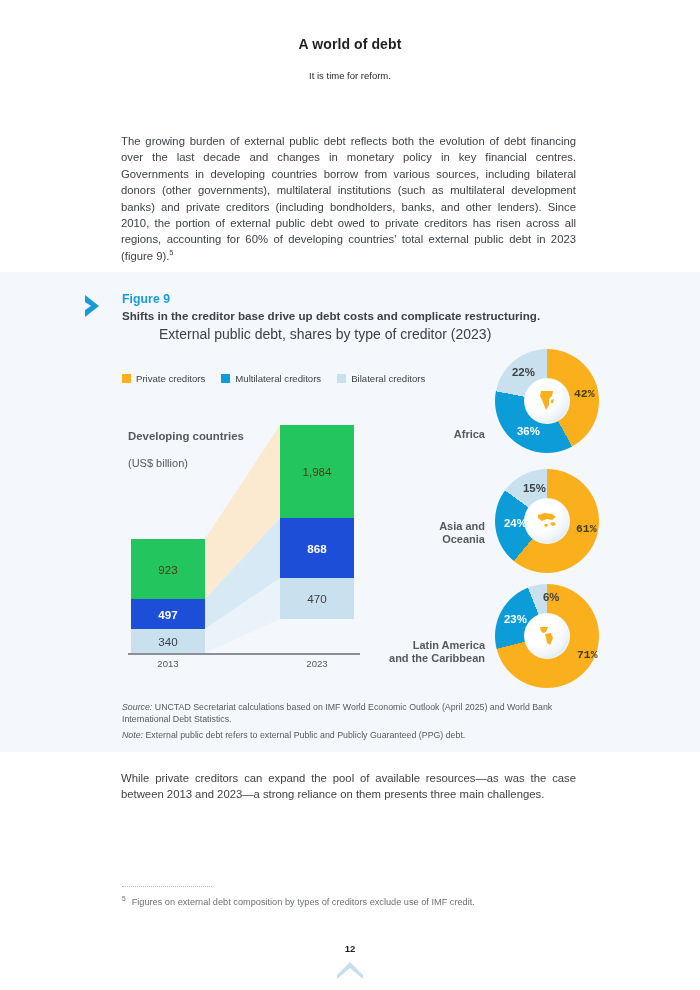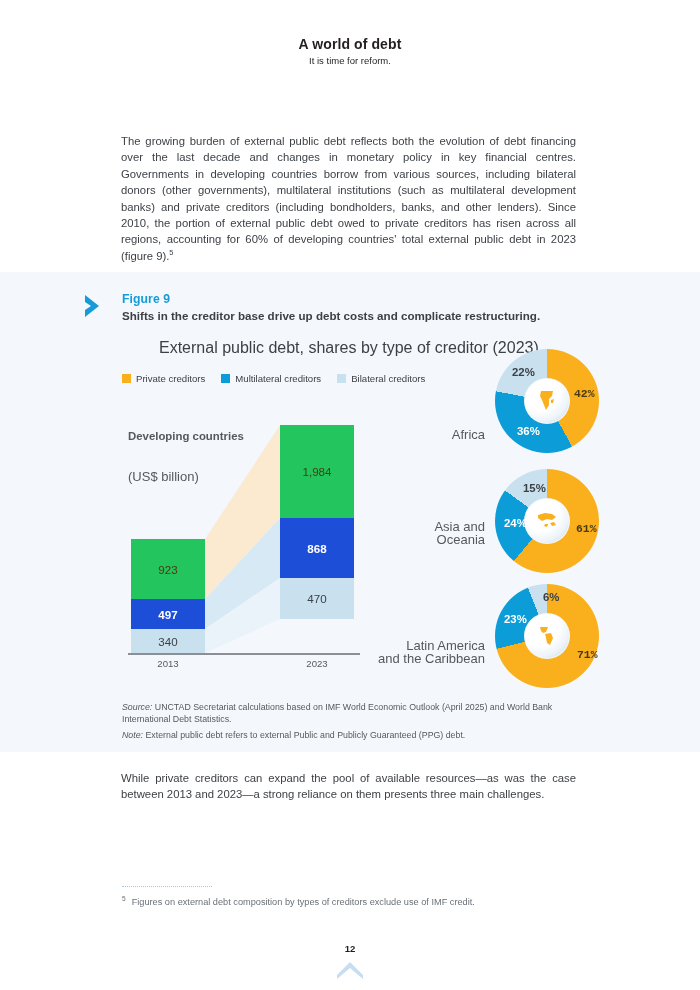--- a/index.html
+++ b/index.html
@@ -5,51 +5,51 @@
   html,body{margin:0;padding:0;}
   body{
     width:700px;height:990px;position:relative;overflow:hidden;
     background:#ffffff;
     font-family:"Liberation Sans","DejaVu Sans",sans-serif;
     color:#3c4043;
   }
   
   .runhead{position:absolute;left:0;top:36px;width:700px;text-align:center;}
   .runhead .t1{font-size:14px;font-weight:bold;color:#231f20;letter-spacing:.1px;}
-  .runhead .t2{font-size:9.5px;color:#231f20;margin-top:3px;}
+  .runhead .t2{font-size:9.5px;color:#231f20;margin-top:18px;}
 
   
   .para{
     position:absolute;left:121px;width:455px;
     font-size:11.3px;line-height:16.4px;color:#3d4146;
     text-align:justify;
   }
   .para sup{font-size:7.4px;vertical-align:super;line-height:0;}
   #para-intro{top:133px;}
   #para-outro{top:770px;}
 
   
   .figband{position:absolute;left:0;top:272px;width:700px;height:480px;background:#f4f8fd;}
 
   .fig-arrow{position:absolute;left:83px;top:293px;width:24px;height:26px;}
   .fig-label{position:absolute;left:122px;top:292px;width:420px;}
   .fig-num{font-size:12.2px;font-weight:bold;color:#169bd7;letter-spacing:.1px;}
   .fig-title{font-size:11.6px;font-weight:bold;color:#3d4146;line-height:15.2px;margin-top:2px;}
-  .fig-sub{font-size:16px;color:#3d4146;margin-top:16px;padding-left:37px;}
+  .fig-sub{font-size:14px;color:#3d4146;margin-top:3px;padding-left:37px;}
 
   
   .legend{position:absolute;left:122px;top:373px;display:flex;align-items:center;gap:16px;}
   .lg{display:flex;align-items:center;gap:5px;}
   .lg .sw{width:9px;height:9px;display:block;}
   .lg .lb{font-size:9.6px;color:#3d4146;}
 
   
   .barchart{position:absolute;left:128px;top:425px;width:232px;height:250px;}
   .bc-title{position:absolute;left:0;top:4px;font-size:11.4px;font-weight:bold;color:#55595e;line-height:14px;}
-  .bc-unit{position:absolute;left:0;top:44px;font-size:13px;color:#55595e;}
+  .bc-unit{position:absolute;left:0;top:32px;font-size:11px;color:#55595e;}
 
   .ribbon{position:absolute;left:0;top:0;width:232px;height:228px;}
   .bar{position:absolute;width:74px;}
   .bar-2013{left:3px;}
   .bar-2023{left:152px;}
   .seg{position:relative;box-sizing:border-box;display:flex;align-items:center;justify-content:center;}
   .seg span{font-size:11.6px;font-weight:normal;}
   .seg.priv{background:#22c55e;}
   .seg.priv span{color:#4a3a14;}
   .seg.mult{background:#1d4ed8;}
@@ -64,21 +64,21 @@
 
   
   .donut-wrap{position:absolute;}
   .donut{position:relative;width:104px;height:104px;border-radius:50%;}
   .donut .hole{position:absolute;left:29px;top:29px;width:46px;height:46px;border-radius:50%;
     background:#f4f8fd;display:flex;align-items:center;justify-content:center;overflow:hidden;}
   .globe{width:44px;height:44px;border-radius:50%;position:relative;
     background:radial-gradient(circle at 34% 30%, #ffffff 0%, #ffffff 44%, #eef4f9 68%, #cfe0ec 88%, #b8d3e5 100%);
     display:flex;align-items:center;justify-content:center;}
   .globe svg{display:block;}
-  .d-reg{position:absolute;font-size:13px;font-weight:normal;color:#55595e;text-align:right;line-height:13px;}
+  .d-reg{position:absolute;font-size:11px;font-weight:bold;color:#55595e;text-align:right;line-height:13px;}
   .d-val{position:absolute;font-size:11.4px;font-weight:bold;}
   .d-val.on-orange{color:#4a3a14;font-family:Liberation Mono, monospace;}
   .d-val.on-blue{color:#ffffff;}
   .d-val.on-light{color:#3d4146;}
 
   
   .src{position:absolute;left:122px;width:460px;font-size:8.8px;line-height:12.4px;color:#55595e;}
   #src-1{top:701px;}
   #src-2{top:729px;}
   .src i{font-style:italic;}

